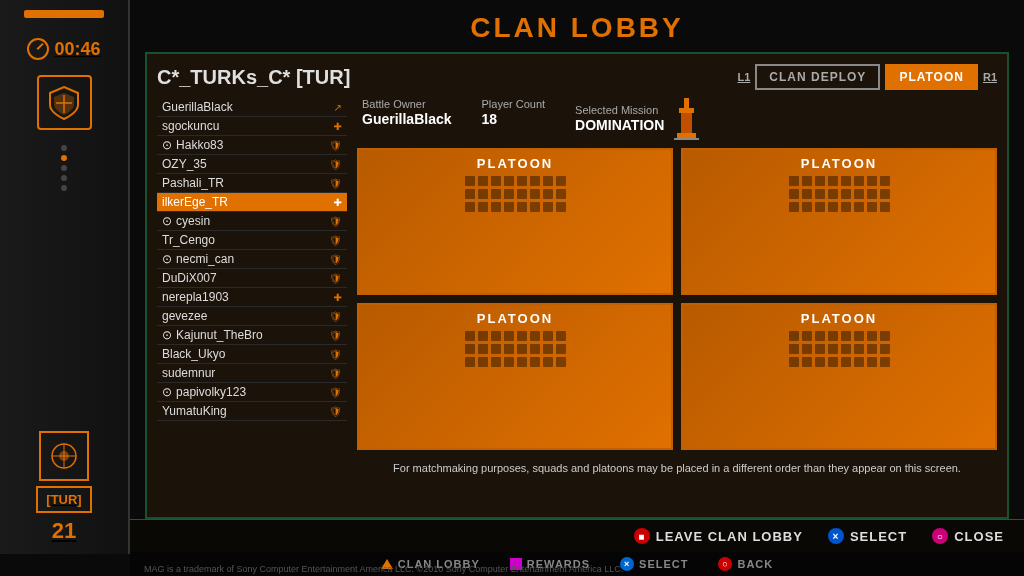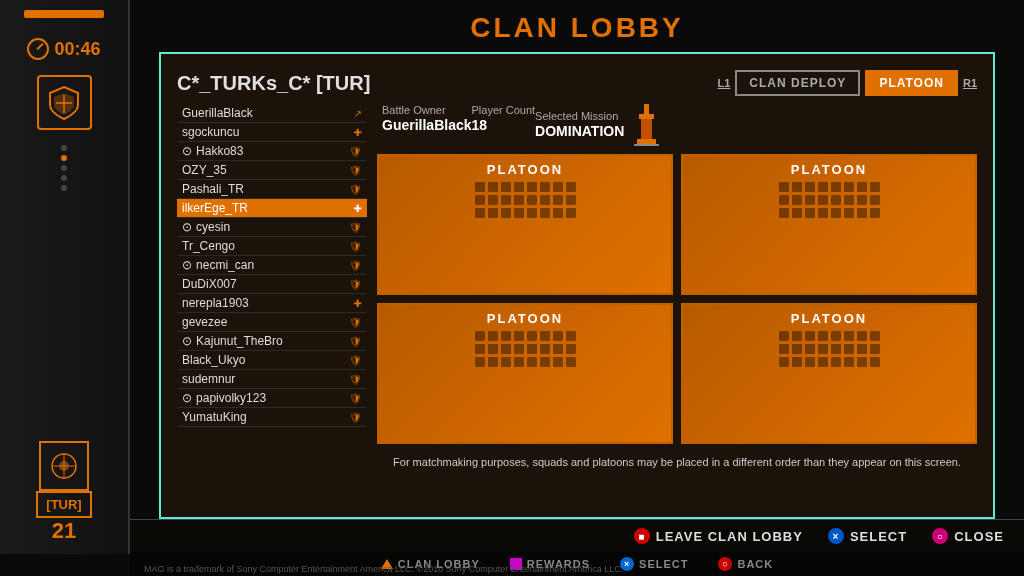--- a/index.html
+++ b/index.html
@@ -19,20 +19,21 @@
       top: 0;
       width: 130px;
       height: 554px;
       background: linear-gradient(to right, #1a1a1a, #111);
       border-right: 2px solid #333;
       display: flex;
       flex-direction: column;
       align-items: center;
       padding: 10px 15px;
       gap: 15px;
+      text-decoration: underline;
     }
 
     .sidebar-bar {
       width: 80px;
       height: 8px;
       background: #e07000;
       border-radius: 2px;
       margin-bottom: 5px;
     }
 
@@ -90,20 +91,21 @@
     }
     .sidebar-dot.active {
       background: #e07000;
     }
 
     .sidebar-bottom {
       margin-top: auto;
       display: flex;
       flex-direction: column;
       align-items: center;
+      gap: 5px;
     }
 
     .faction-box {
       border: 2px solid #e07000;
       padding: 4px 8px;
       color: #e07000;
       font-size: 13px;
       font-weight: bold;
       text-align: center;
     }
@@ -134,23 +136,23 @@
       font-size: 28px;
       font-weight: bold;
       letter-spacing: 3px;
       padding: 12px 0 8px;
     }
 
     
     .content-area {
       flex: 1;
       background: rgba(30, 20, 10, 0.85);
-      border: 2px solid #5eead4;
-      margin: 0 29px;
-      padding: 16px;
+      border: 2px solid #14532d;
+      margin: 0 15px;
+      padding: 10px;
       position: relative;
     }
 
     
     .clan-header {
       display: flex;
       align-items: center;
       justify-content: space-between;
       margin-bottom: 8px;
     }
@@ -243,20 +245,21 @@
     
     .right-panel {
       flex: 1;
       display: flex;
       flex-direction: column;
     }
 
     
     .battle-info {
       display: flex;
+      gap: 30px;
       margin-bottom: 8px;
       padding: 0 5px;
     }
 
     .battle-info-item label {
       color: #aaa;
       font-size: 11px;
       display: block;
     }
 

